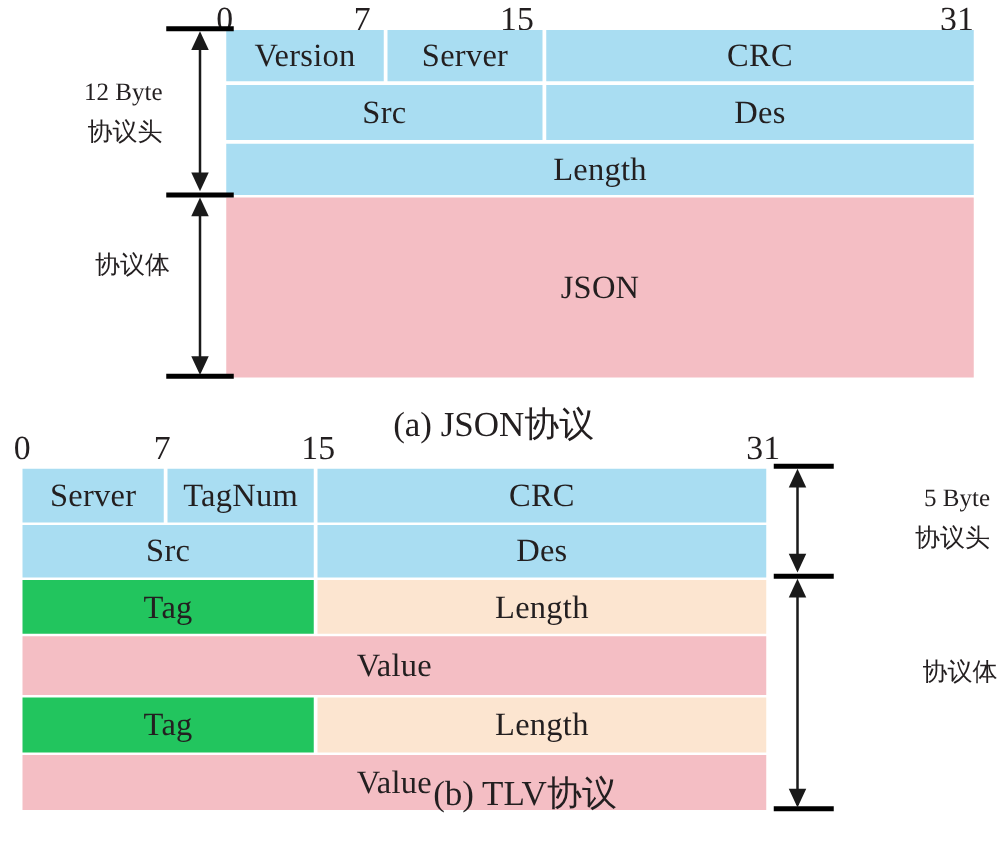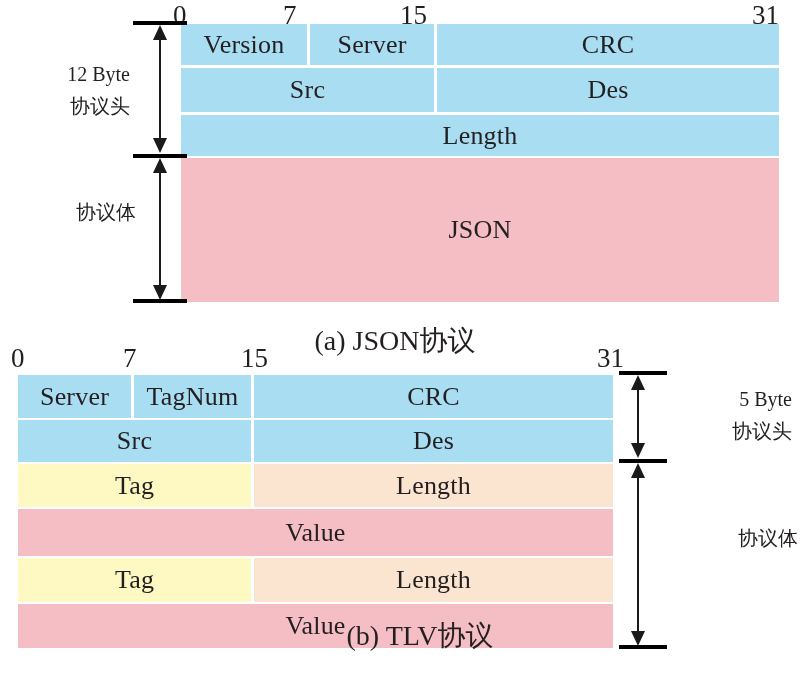--- a/index.html
+++ b/index.html
@@ -35,21 +35,21 @@
     justify-content: center;
     font-size: 26px;
     line-height: 1;
     color: #231f20;
     letter-spacing: 0.2px;
     white-space: nowrap;
     font-family: "Liberation Serif", "DejaVu Serif", serif;
   }
   .c-blue  { background: #a9ddf2; }
   .c-pink  { background: #f4bec4; }
-  .c-green { background: #fef9c3; }
+  .c-green { background: #22c55e; }
   .c-peach { background: #fce5d0; }
 
   
   .tick-bar {
     position: absolute;
     background: #000;
     height: 4px;
   }
   .arrow-line {
     position: absolute;

